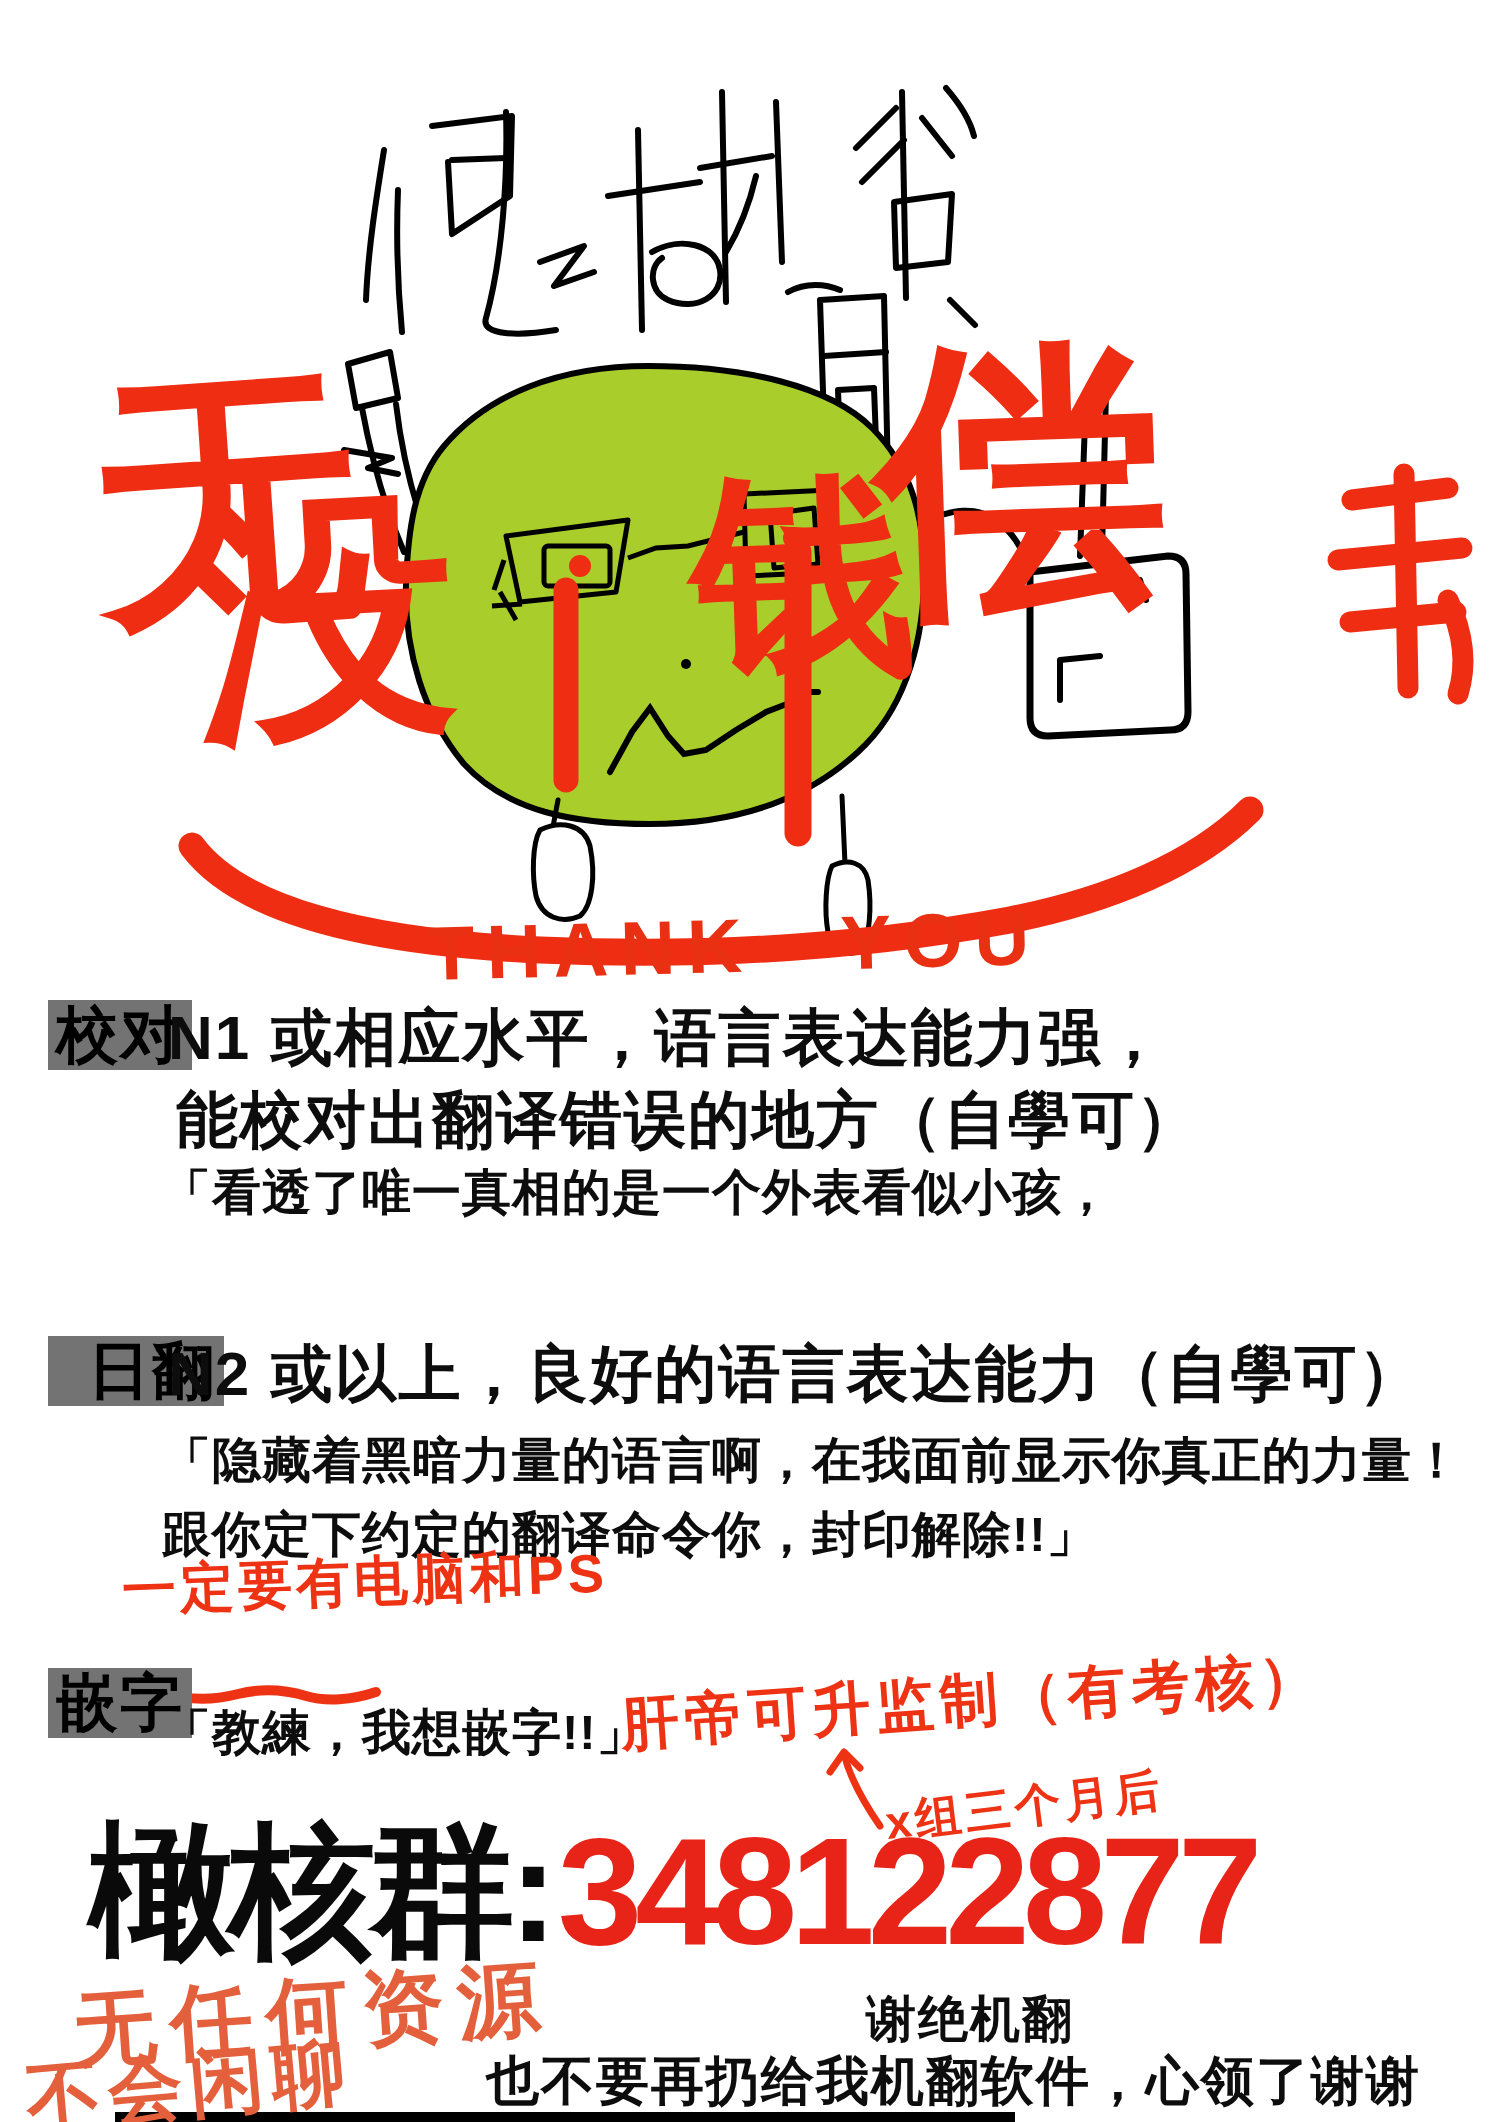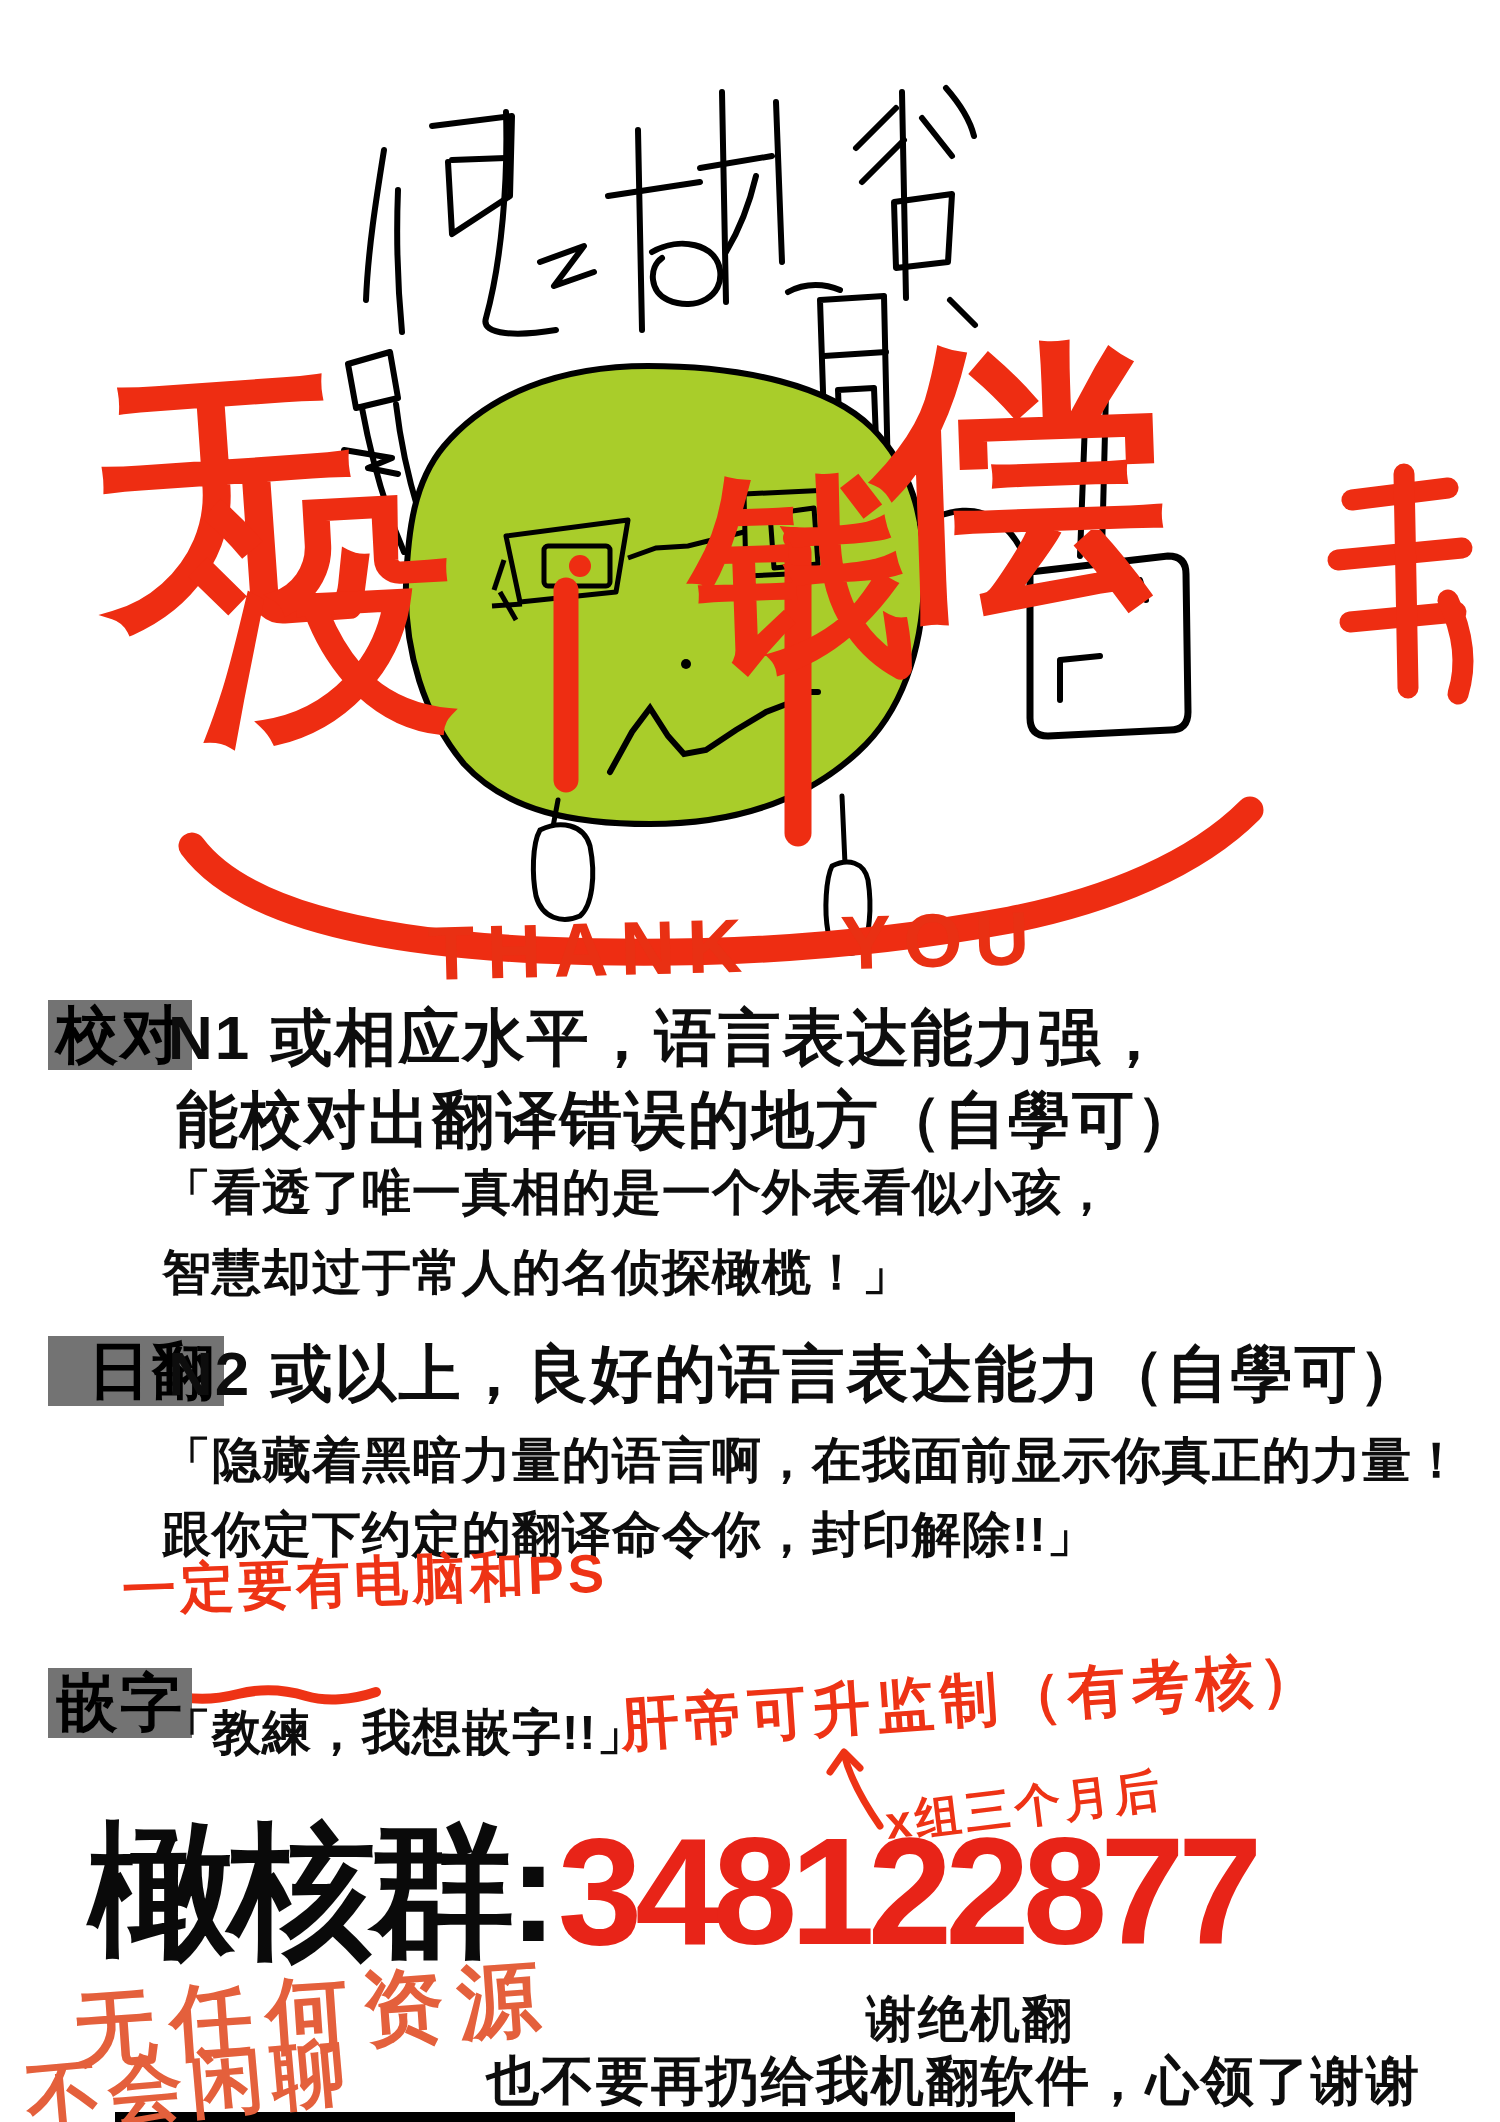--- a/index.html
+++ b/index.html
@@ -145,21 +145,20 @@
   <div class="txt bigchar c1">没</div>
   <div class="txt bigchar c2">钱</div>
   <div class="txt bigchar c3">偿</div>
 
   <div class="txt thankyou">THANK YOU</div>
 
   <div class="txt seclabel" style="left:48px;top:1000px;">校对</div>
   <div class="txt mainline" style="left:168px;top:996px;">N1 或相应水平，语言表达能力强，</div>
   <div class="txt mainline" style="left:168px;top:1078px;margin-left:8px;">能校对出翻译错误的地方（自學可）</div>
   <div class="txt quote" style="left:162px;top:1160px;">「看透了唯一真相的是一个外表看似小孩，</div>
-  <div class="txt quote" style="left:162px;top:1240px;">智慧却过于常人的名侦探橄榄！」</div>
 
   <div class="txt seclabel" style="left:48px;top:1336px;padding-left:40px;">日翻</div>
   <div class="txt mainline" style="left:168px;top:1332px;">N2 或以上，良好的语言表达能力（自學可）</div>
   <div class="txt quote" style="left:162px;top:1502px;">跟你定下约定的翻译命令你，封印解除!!」</div>
   <div class="txt quote" style="left:162px;top:1428px;">「隐藏着黑暗力量的语言啊，在我面前显示你真正的力量！</div>
 
   <div class="txt rednote" style="left:122px;top:1546px;font-size:54px;transform:rotate(-2deg);letter-spacing:4px;">一定要有电脑和PS</div>
 
   <div class="txt seclabel" style="left:48px;top:1668px;">嵌字</div>
   <div class="txt quote" style="left:162px;top:1700px;">「教練，我想嵌字!!」</div>

